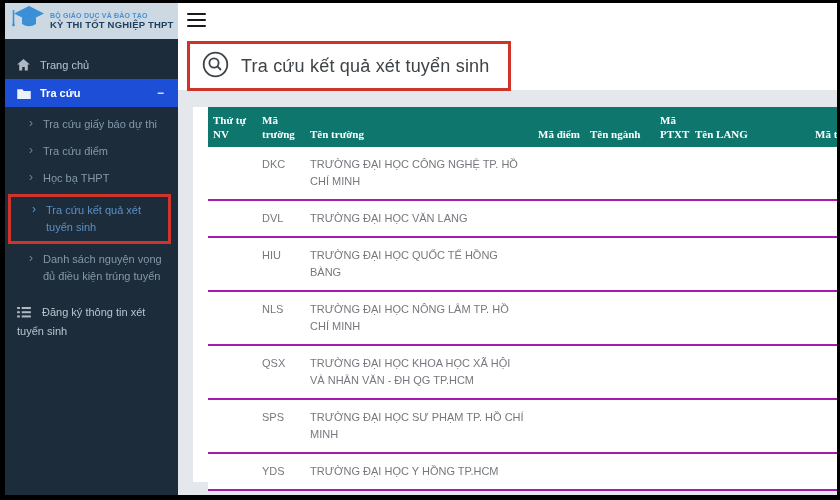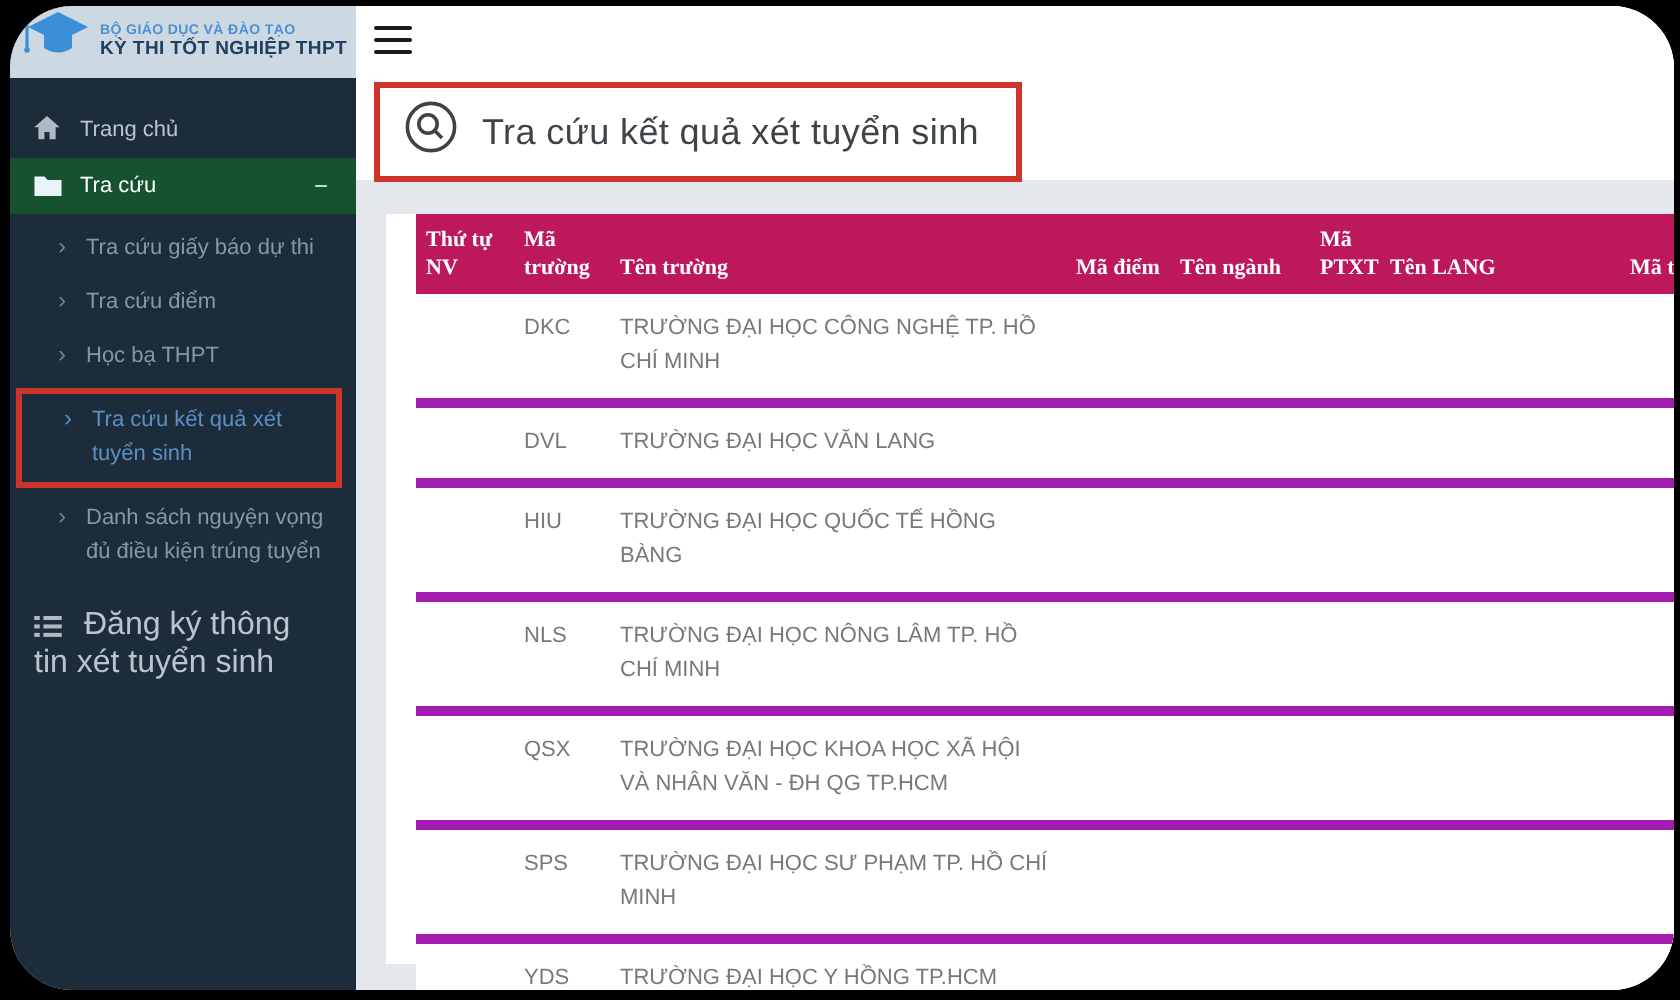--- a/index.html
+++ b/index.html
@@ -1,61 +1,61 @@
 <!DOCTYPE html>
 <html><head>
 <meta charset="utf-8">
 <style>
   * { margin:0; padding:0; box-sizing:border-box; }
   html,body { width:840px; height:500px; overflow:hidden; background:#000;
               font-family:"Liberation Sans","DejaVu Sans",sans-serif; }
   .screen { position:absolute; left:5px; top:3px; width:832px; height:492px;
-            background:#e4e8ec; display:flex; overflow:hidden;border-radius:31px; }
+            background:#e4e8ec; display:flex; overflow:hidden; }
 
   
   .sidebar { width:173px; flex:0 0 173px; background:#1d2c3b; position:relative; }
   .logo-bar { height:36px; background:#ccd9e3; display:flex; align-items:center; padding:2px 4px 2px 6px; }
   .logo-text { margin-left:5px; line-height:1.15; white-space:nowrap; }
   .logo-line1 { font-size:7px; font-weight:bold; color:#4a90d2; letter-spacing:.2px; }
   .logo-line2 { font-size:9.5px; font-weight:bold; color:#20405f; letter-spacing:.2px; }
   .nav { padding-top:12px; }
   .nav-item { position:relative; height:28px; line-height:28px; padding-left:12px;
               font-size:11px; color:#b9c5ce; cursor:pointer; white-space:nowrap; }
   .nav-item .ic { display:inline-block; width:15px; margin-right:8px; vertical-align:-2px; }
   .nav-item .badge { position:absolute; right:14px; top:0; color:#9fb0bd; font-size:12px; }
-  .nav-item.active { background:#14532d; color:#ffffff; }
+  .nav-item.active { background:#1d4ed8; color:#ffffff;font-weight:bold; }
   .nav-item.active .badge { color:#dce9f5; }
   .subnav { padding:4px 0 2px 0; }
   .sub-item { position:relative; padding:5px 10px 5px 38px; font-size:11px; line-height:17px;
               color:#8299ab; cursor:pointer; }
   .sub-item .chev { position:absolute; left:24px; top:4px; font-size:12px; color:#6d8396; }
   .sub-item.boxed { border:3px solid #cf342b; margin:2px 7px 2px 3px; padding-left:35px; color:#5c90c4; }
   .sub-item.boxed .chev { left:21px; color:#5c90c4; }
-  .nav-item2 { position:relative; padding:6px 12px 6px 12px; font-size:16px; line-height:17px;
+  .nav-item2 { position:relative; padding:6px 12px 6px 12px; font-size:11px; line-height:17px;
                color:#b9c5ce; cursor:pointer; margin-top:6px; }
   .nav-item2 .ic { display:inline-block; width:16px; margin-right:9px; vertical-align:-2px; }
 
   
   .main { flex:1 1 auto; position:relative; overflow:hidden; background:#e4e8ec; }
   .topbar { height:87px; background:#ffffff; position:relative; }
   .hamburger { position:absolute; left:9px; top:5px; width:24px; height:24px; cursor:pointer;
                display:flex; flex-direction:column; justify-content:center; gap:3.5px; }
   .hamburger span { display:block; width:19px; height:2.6px; background:#1a1a1a; border-radius:1px; }
   .title-box { position:absolute; left:9px; top:38px; width:324px; height:50px;
                border:3px solid #cf342b; background:#fff; display:flex; align-items:center;
                padding-left:12px; }
   .title-text { margin-left:12px; font-size:18px; color:#3e4347; letter-spacing:.2px; }
 
   .card { margin:17px 0 0 15px; width:700px; height:375px; background:#ffffff; }
   table { border-collapse:collapse; table-layout:fixed; width:680px; margin:16px 0 0 15px; }
-  thead th { background:#be185d; color:#ffffff; font-family:"Liberation Serif","DejaVu Serif",serif;
+  thead th { background:#0f766e; color:#ffffff; font-family:"Liberation Serif","DejaVu Serif",serif;
              font-weight:bold; font-size:11px; line-height:14px; text-align:left;
              vertical-align:bottom; padding:5px 5px 6px 5px; height:40px; }
   tbody td { font-size:11px; line-height:17px; color:#75797e; text-align:left;
-             vertical-align:top; padding:9px 5px; border-bottom:5px solid #a21caf;
+             vertical-align:top; padding:9px 5px; border-bottom:2px solid #a21caf;
              background:#fff; }
 </style>
 </head>
 <body>
 
 <div class="screen">
 
   <div class="sidebar">
     <div class="logo-bar">
       <span>

